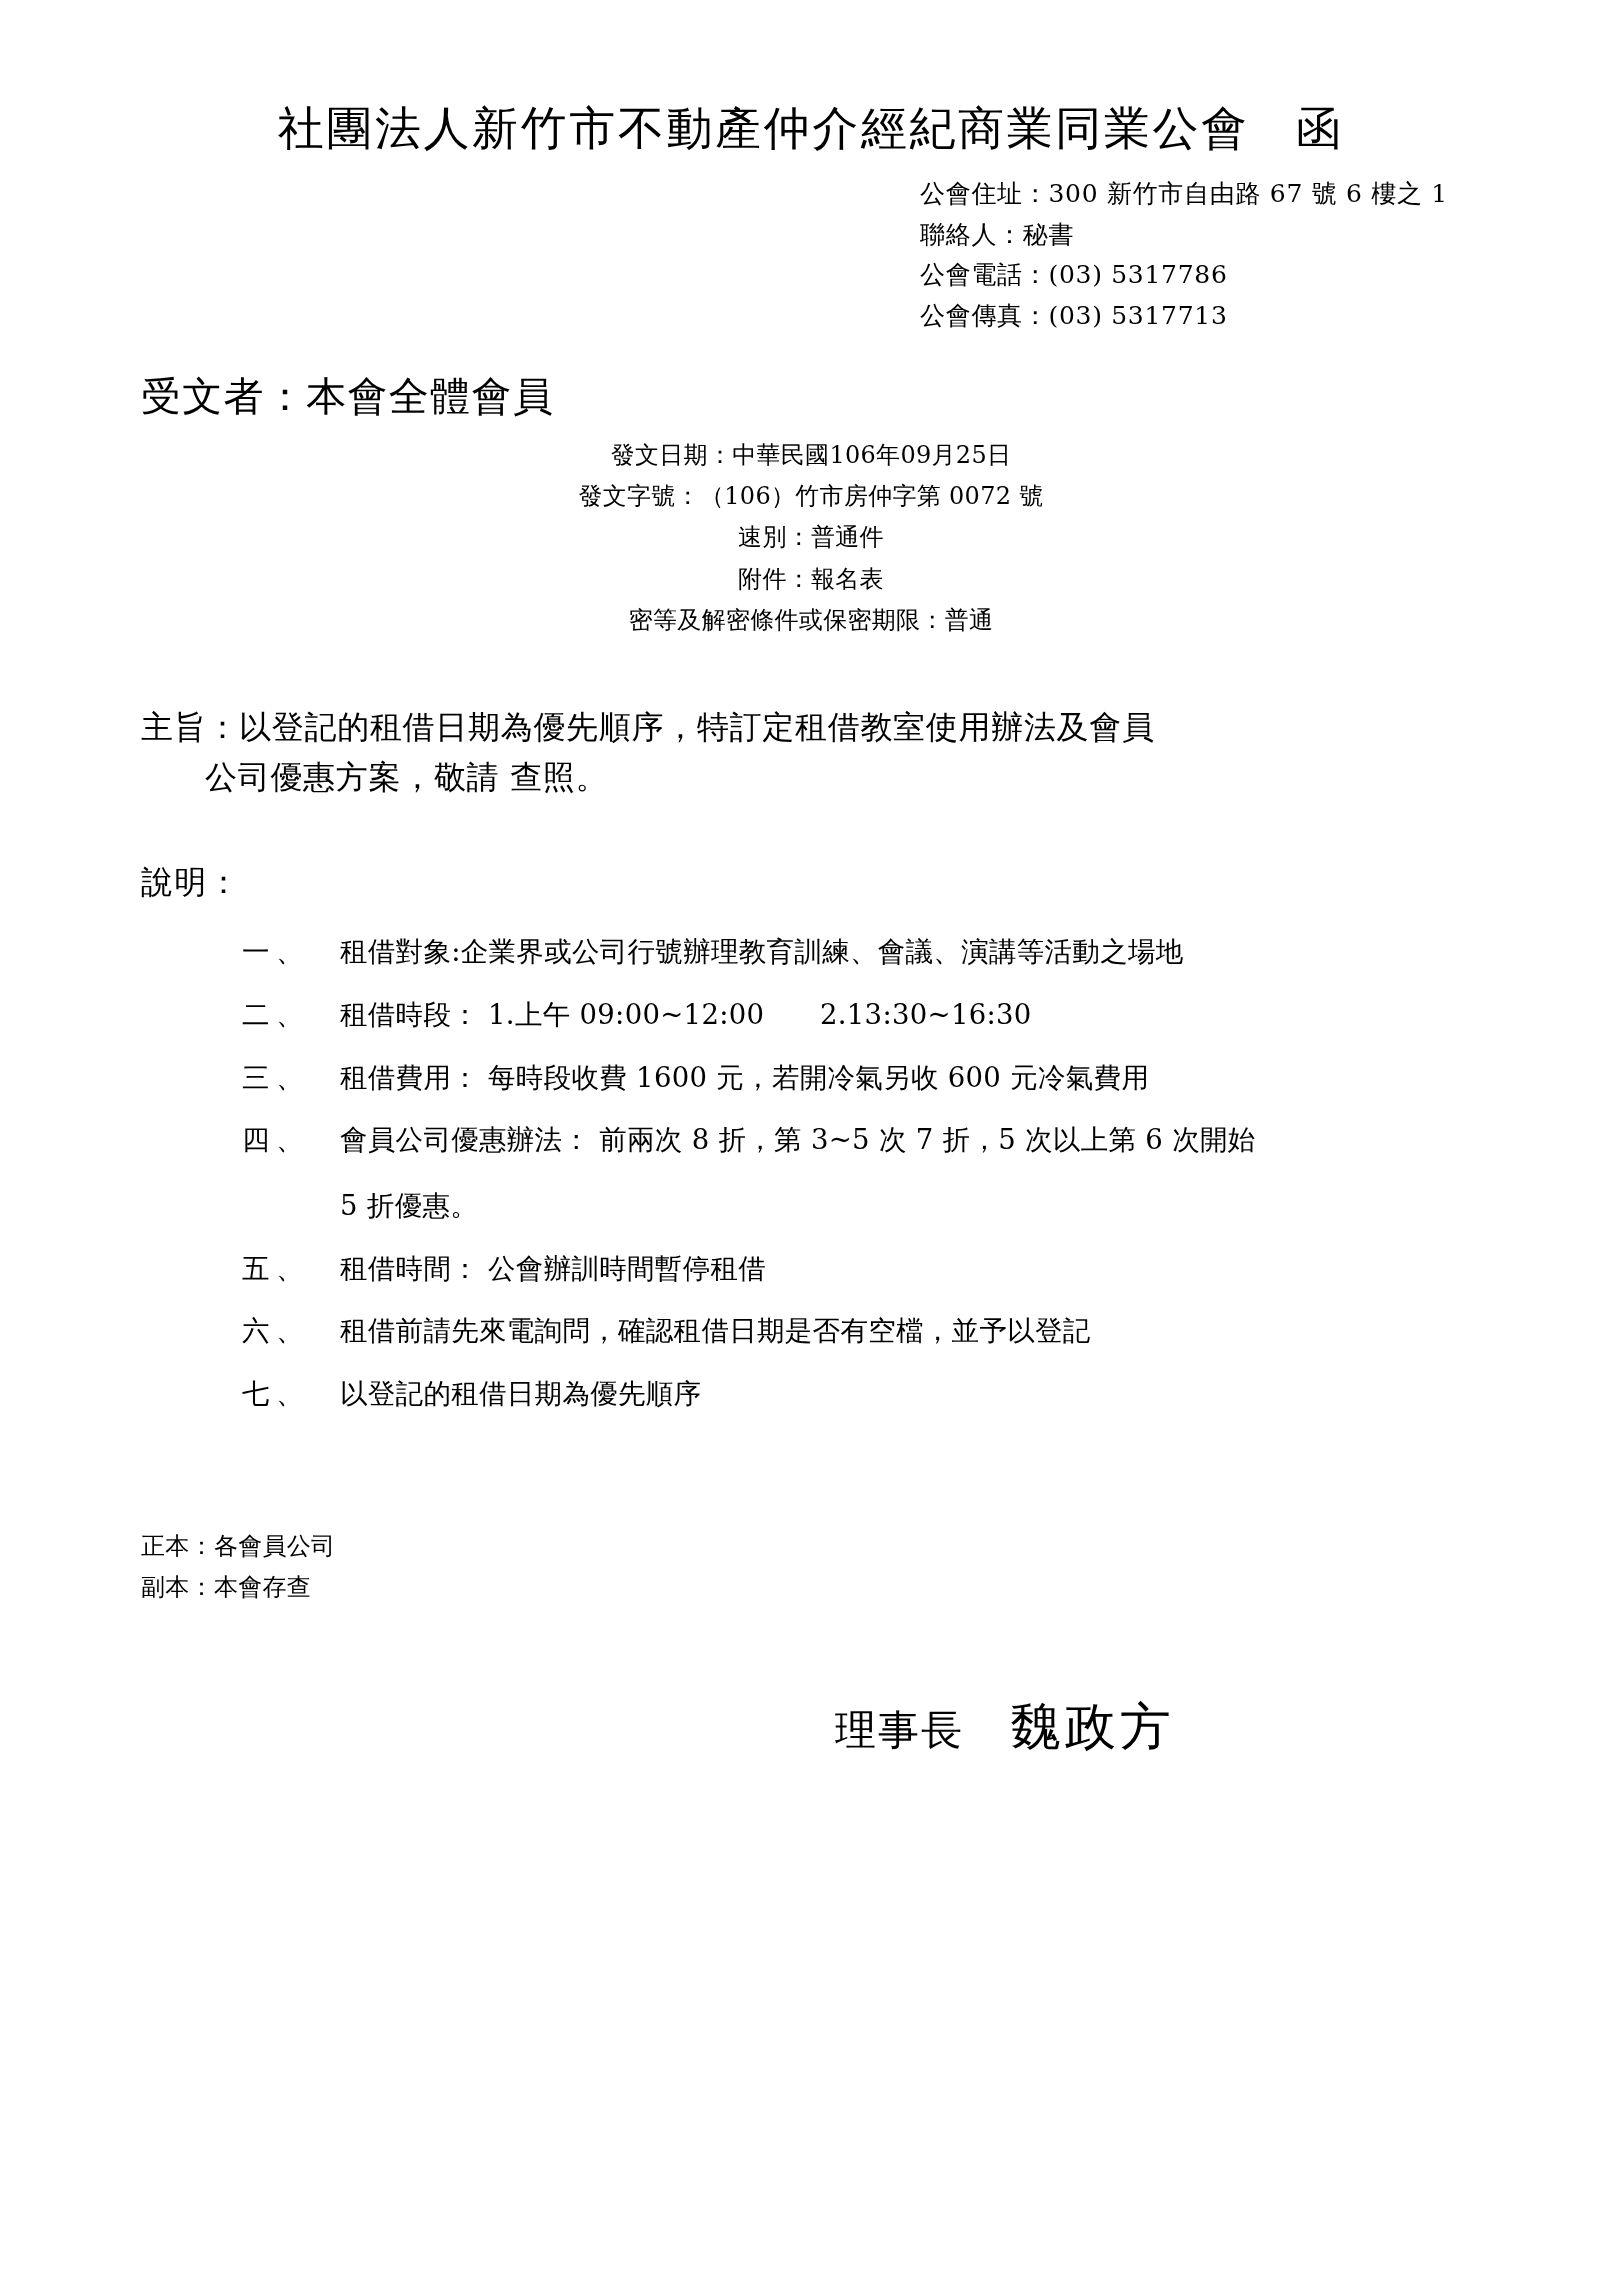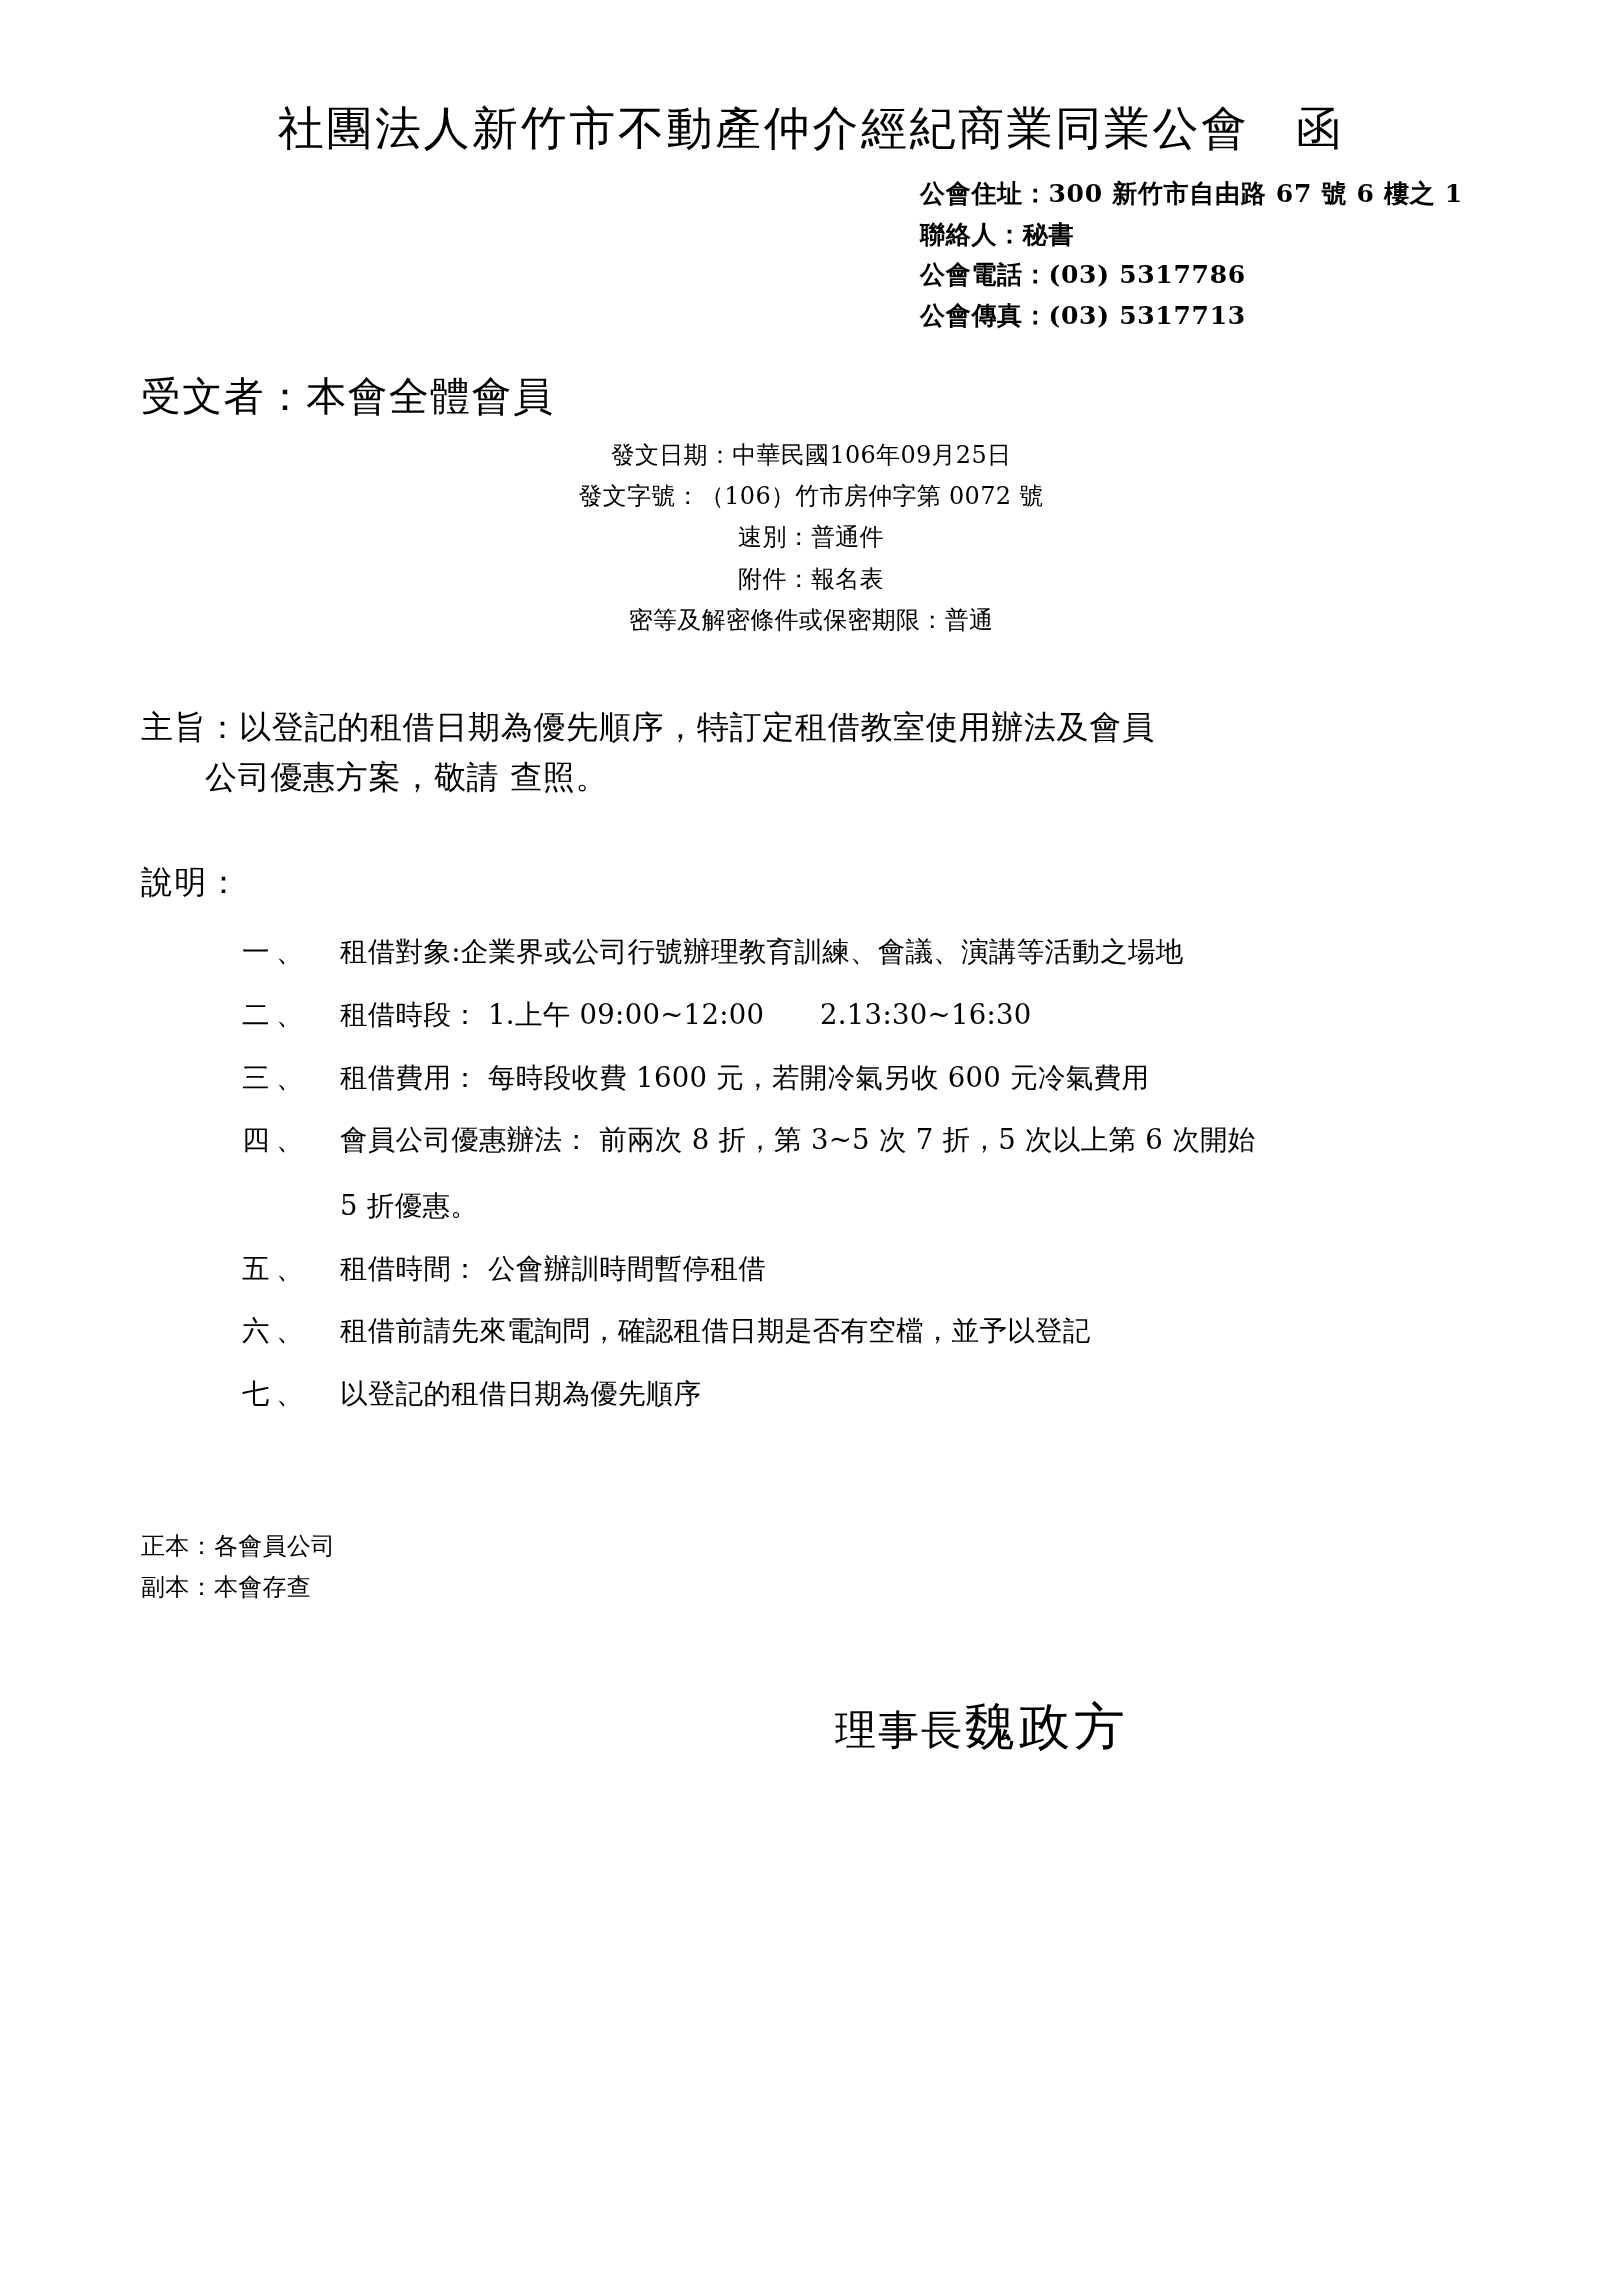--- a/index.html
+++ b/index.html
@@ -34,21 +34,20 @@
   .doc-title .kind {
     margin-left: 46px;
   }
   
   .contact-block {
     margin-top: 14.4px;
     margin-left: 779px;
     font-size: 25px;
     line-height: 1.62;
     letter-spacing: 0.7px;
-    font-weight: bold;
   }
   
   .recipient {
     margin-top: 33px;
     margin-left: 0px;
     font-size: 40px;
     letter-spacing: 1.3px;
   }
   .meta-list {
     margin-top: 10.5px;
@@ -106,20 +105,21 @@
   }
   
   .signature {
     margin-top: 85px;
     margin-left: 694px;
     font-size: 41px;
     letter-spacing: 2px;
     white-space: nowrap;
   }
   .signature .name {
+    margin-left: 46px;
     font-size: 51px;
     font-family: "DejaVu Serif", "Liberation Serif", serif;
     letter-spacing: 3.9px;
   }
 </style>
 </head>
 <body>
 
 <div class="page">
 

